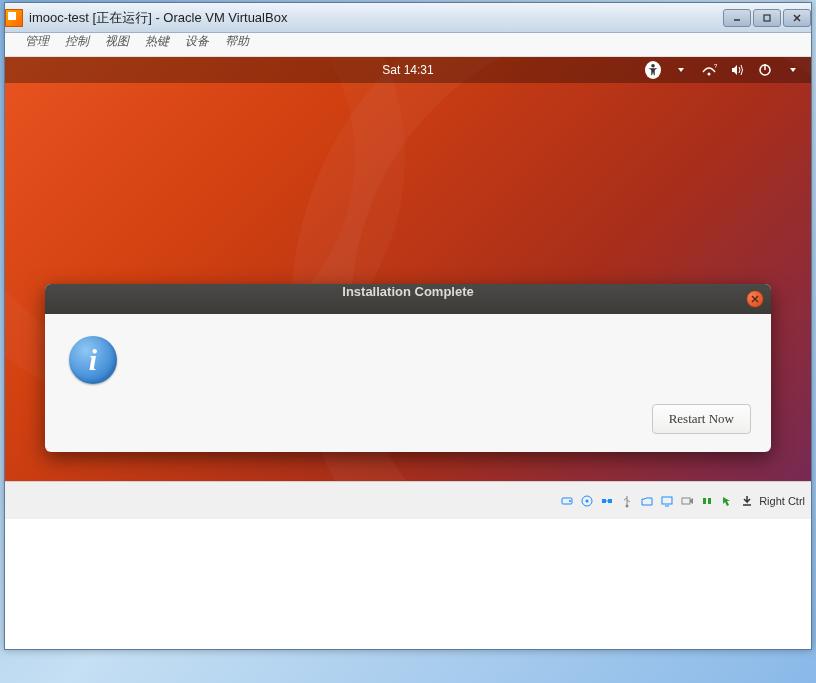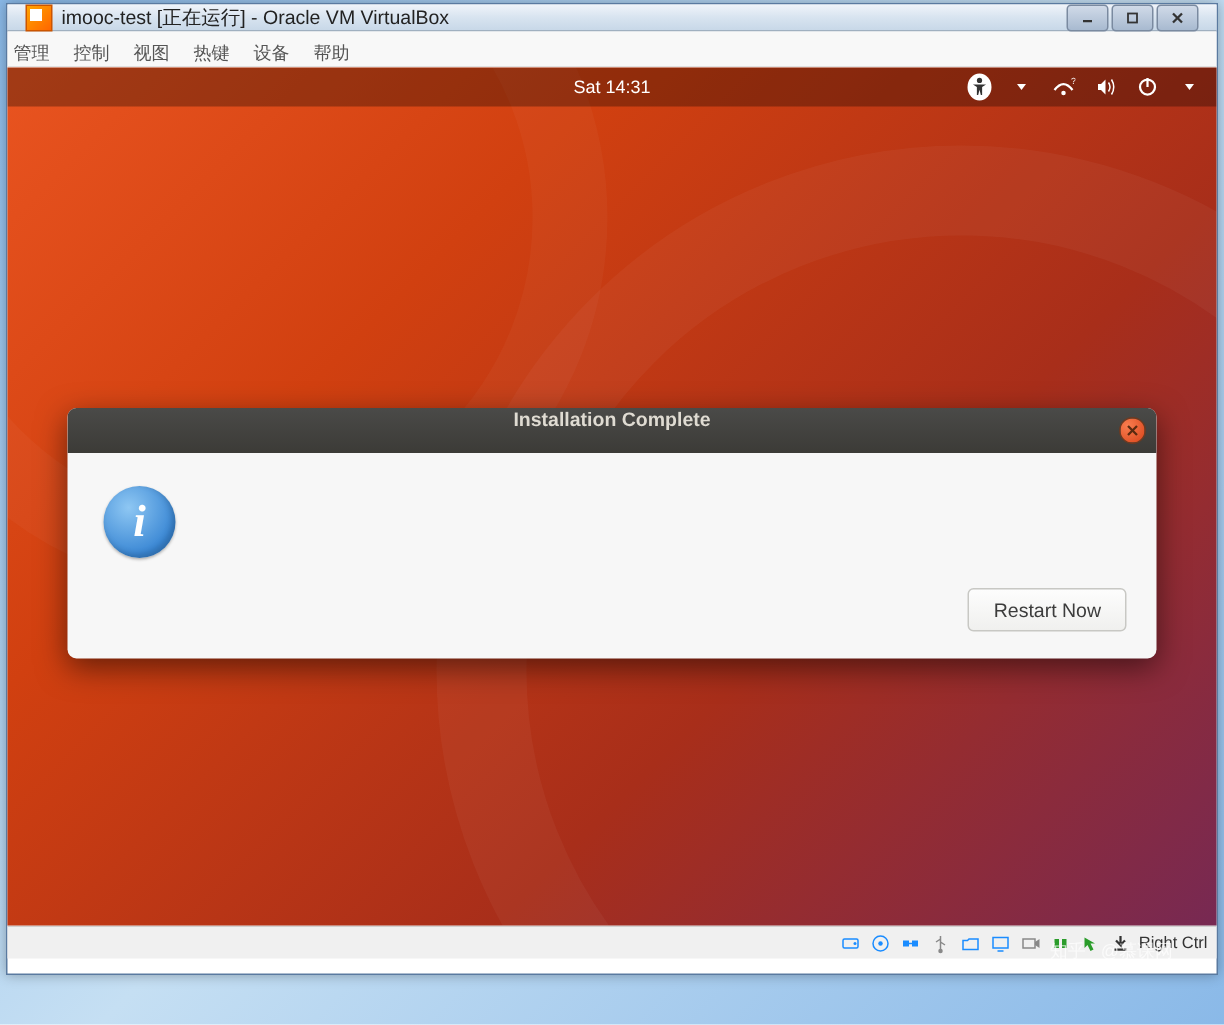--- a/index.html
+++ b/index.html
@@ -14,25 +14,25 @@
 .outer-window {
   position: absolute;
   top: 2px; left: 4px;
   width: 808px;
   height: 648px;
   background: #fff;
   border: 1px solid #5a7aa0;
   box-shadow: 0 0 8px rgba(0,0,0,0.3);
 }
 .titlebar {
-  height: 18px;
+  height: 30px;
   background: linear-gradient(to bottom, #f0f4fa 0%, #d8e4f0 50%, #c8d8e8 100%);
   display: flex;
   align-items: center;
-  padding: 0 12px;
+  padding: 0 0;
   border-bottom: 1px solid #a0b0c0;
 }
 .vbox-logo {
   width: 18px; height: 18px;
   margin-right: 6px;
   background: linear-gradient(135deg, #ffa500, #ff6600);
   border: 1px solid #cc5500;
   position: relative;
 }
 .vbox-logo::after {
@@ -57,32 +57,33 @@
   align-items: center;
   justify-content: center;
   font-size: 10px;
   color: #333;
   cursor: pointer;
 }
 .menubar {
   height: 24px;
   background: #f8f8f8;
   display: flex;
-  align-items: flex-end;
-  padding: 0 4px;
+  align-items: flex-start;
+  padding: 0 20px;
   gap: 16px;
   font-size: 12px;
   color: #555;
   border-bottom: 1px solid #e0e0e0;
+  font-style: italic;
 }
 .menubar span { cursor: pointer; }
 .guest-area {
   position: relative;
   width: 100%;
-  height: 572px;
+  height: 424px;
   background: linear-gradient(135deg, #e95420 0%, #d14010 30%, #a82e1a 65%, #772953 100%);
   overflow: hidden;
 }
 .ubuntu-swirl {
   position: absolute;
   right: -180px;
   bottom: -180px;
   width: 700px;
   height: 700px;
   border-radius: 50%;
@@ -205,23 +206,24 @@
   justify-content: flex-end;
 }
 .restart-btn {
   padding: 6px 16px;
   background: linear-gradient(to bottom, #fdfdfd, #f0f0ee);
   border: 1px solid #c8c8c4;
   border-radius: 4px;
   font-size: 13px;
   color: #3c3c3c;
   cursor: pointer;
+  font-family: Liberation Serif, serif;
 }
 .statusbar {
-  height: 22px;
+  height: 38px;
   background: #f0f0f0;
   border-top: 1px solid #d0d0d0;
   display: flex;
   align-items: center;
   justify-content: flex-end;
   padding: 0 6px;
   gap: 4px;
   font-size: 11px;
 }
 .sb-icon {

